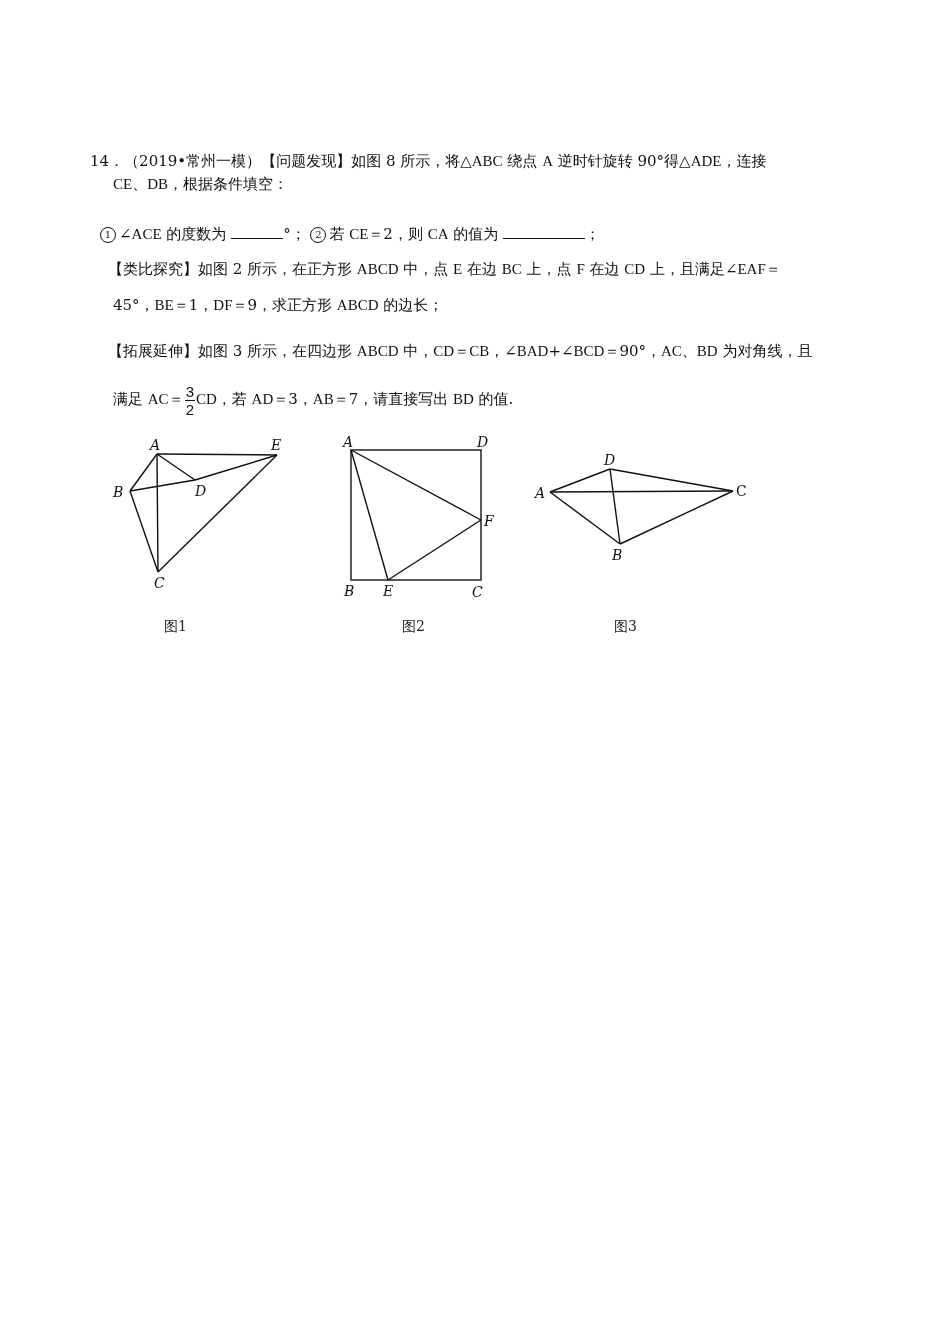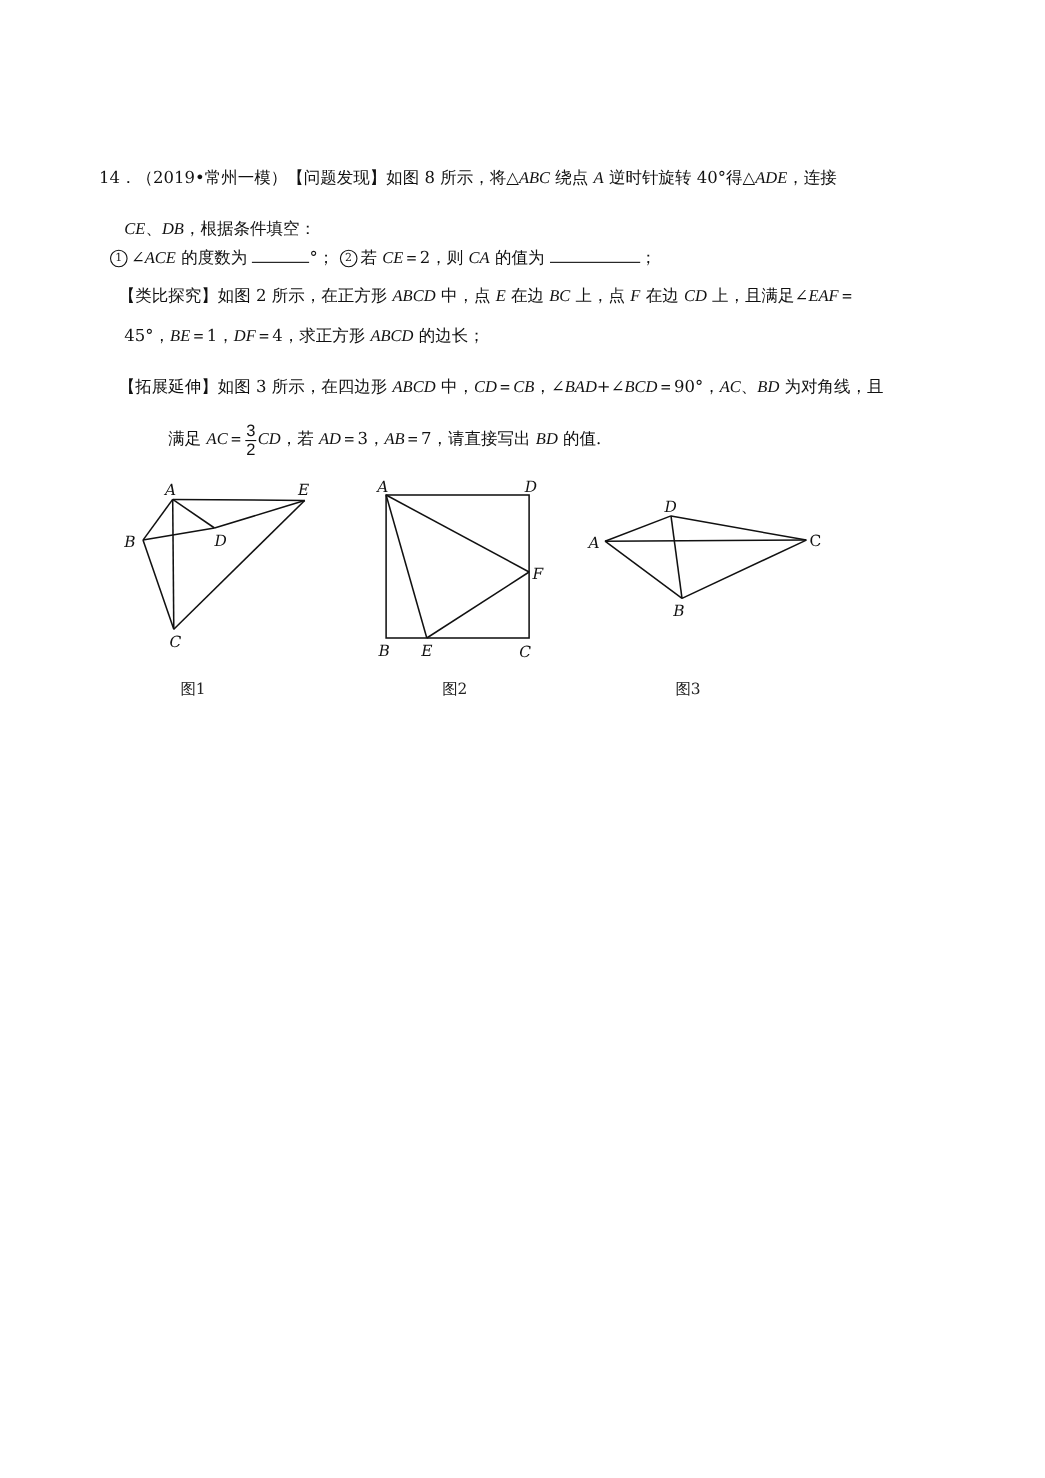--- a/index.html
+++ b/index.html
@@ -1,59 +1,59 @@
 <!DOCTYPE html>
 <html><head>
 <meta charset="utf-8">
 <style>
   html, body { margin: 0; padding: 0; background: #ffffff; }
   body { width: 950px; height: 1344px; position: relative; overflow: hidden;
          font-family: "DejaVu Serif", "Liberation Serif", serif; color: #111; }
   .line { position: absolute; font-size: 15px; line-height: 20px; white-space: nowrap; }
-  .it { font-style: italic; font-family: "Liberation Serif", serif; }
+  .it { font-family: "Liberation Serif", serif; }
   .blank { display: inline-block; border-bottom: 1px solid #111; height: 15px; vertical-align: baseline; }
   .circ { display: inline-block; width: 14px; height: 14px; border: 1px solid #111; border-radius: 50%;
           font-size: 10px; line-height: 14px; text-align: center; vertical-align: middle; margin-right: 3px; }
   .frac { display: inline-block; vertical-align: middle; text-align: center; font-family: "Liberation Sans", sans-serif; font-size: 15px; line-height: 17px; margin: 0 1px; }
   .frac .num { display: block; border-bottom: 1px solid #111; padding: 0 1px; }
   .frac .den { display: block; }
   svg { position: absolute; left: 0; top: 0; }
   .lbl { font-family: "DejaVu Serif", serif; font-style: italic; font-size: 14px; fill: #111; }
   .lbl-up { font-family: "DejaVu Serif", serif; font-size: 14px; fill: #111; }
   .cap { font-family: "DejaVu Serif", serif; font-size: 14px; fill: #222; }
 </style>
 </head>
 <body>
 
 <div class="line" style="left:90px; top:151px;">
-  <span>14．</span><span>（2019•常州一模）</span><span>【问题发现】</span><span>如图 8 所示，将△</span><span class="it">ABC</span><span> 绕点 </span><span class="it">A</span><span> 逆时针旋转 40°得△</span><span class="it">ADE</span><span>，连接</span>
+  <span>14．</span><span>（2019•常州一模）</span><span>【问题发现】</span><span>如图 8 所示，将△</span><span class="it">ABC</span><span> 绕点 </span><span class="it">A</span><span> 逆时针旋转 90°得△</span><span class="it">ADE</span><span>，连接</span>
 </div>
 
-<div class="line" style="left:113px; top:198px;text-align:center;">
+<div class="line" style="left:113px; top:174px;text-align:center;">
   <span class="it">CE</span><span>、</span><span class="it">DB</span><span>，根据条件填空：</span>
 </div>
 
 <div class="line" style="left:100px; top:223px;">
   <span class="circ">1</span><span>∠</span><span class="it">ACE</span><span> 的度数为 </span><span class="blank" style="width:52px;"></span><span>°；</span>
   <span class="circ">2</span><span>若 </span><span class="it">CE</span><span>＝2，则 </span><span class="it">CA</span><span> 的值为 </span><span class="blank" style="width:82px;"></span><span>；</span>
 </div>
 
 <div class="line" style="left:108px; top:259px;">
   <span>【类比探究】</span><span>如图 2 所示，在正方形 </span><span class="it">ABCD</span><span> 中，点 </span><span class="it">E</span><span> 在边 </span><span class="it">BC</span><span> 上，点 </span><span class="it">F</span><span> 在边 </span><span class="it">CD</span><span> 上，且满足∠</span><span class="it">EAF</span><span>＝</span>
 </div>
 
 <div class="line" style="left:113px; top:295px;">
-  <span>45°，</span><span class="it">BE</span><span>＝1，</span><span class="it">DF</span><span>＝4，求正方形 </span><span class="it">ABCD</span><span> 的边长；</span>
+  <span>45°，</span><span class="it">BE</span><span>＝1，</span><span class="it">DF</span><span>＝9，求正方形 </span><span class="it">ABCD</span><span> 的边长；</span>
 </div>
 
 <div class="line" style="left:108px; top:341px;">
   <span>【拓展延伸】</span><span>如图 3 所示，在四边形 </span><span class="it">ABCD</span><span> 中，</span><span class="it">CD</span><span>＝</span><span class="it">CB</span><span>，∠</span><span class="it">BAD</span><span>+∠</span><span class="it">BCD</span><span>＝90°，</span><span class="it">AC</span><span>、</span><span class="it">BD</span><span> 为对角线，且</span>
 </div>
 
-<div class="line" style="left:113px; top:379px; line-height:40px; height:40px;margin-left:40px;">
+<div class="line" style="left:113px; top:379px; line-height:40px; height:40px;">
   <span>满足 </span><span class="it">AC</span><span>＝</span><span class="frac"><span class="num">3</span><span class="den">2</span></span><span class="it">CD</span><span>，若 </span><span class="it">AD</span><span>＝3，</span><span class="it">AB</span><span>＝7，请直接写出 </span><span class="it">BD</span><span> 的值.</span>
 </div>
 
 <svg width="950" height="700" viewBox="0 0 950 700">
 
   <g stroke="#111" stroke-width="1.4" fill="none">
     <line x1="157" y1="454" x2="277" y2="455"></line>
     <line x1="157" y1="454" x2="130" y2="491"></line>
     <line x1="157" y1="454" x2="195" y2="480"></line>
     <line x1="157" y1="454" x2="158" y2="572"></line>

